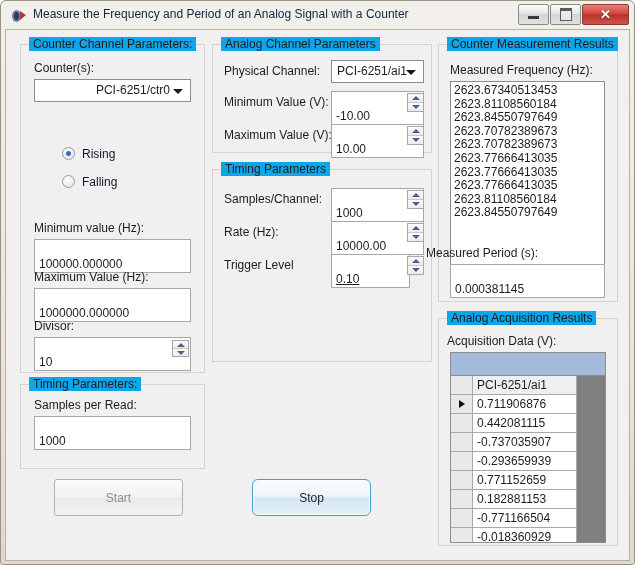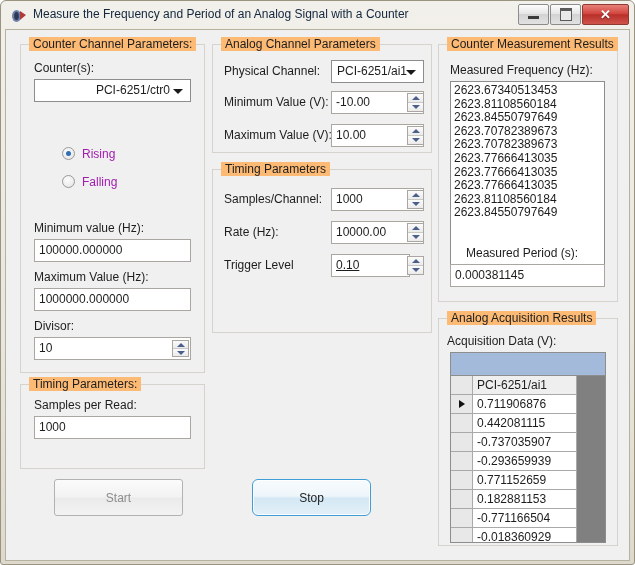--- a/index.html
+++ b/index.html
@@ -48,29 +48,29 @@
     position:absolute;left:4px;top:28px;width:625px;height:532px;
     box-sizing:border-box;
     background:#f0f0f0;
     border:1px solid #b7b1a0;
   }
   .grp{
     position:absolute;box-sizing:border-box;
     border:1px solid #d6d3cd;background:transparent;
   }
   .grp-title{
-    position:absolute;top:-8px;left:8px;background:#fdba74;
+    position:absolute;top:-8px;left:8px;background:#0ea5e9;
     padding:0 4px;font-size:12px;color:#1d1d1d;white-space:nowrap;
   }
   .lbl{position:absolute;font-size:12px;color:#1d1d1d;white-space:nowrap;}
   .tb{
     position:absolute;box-sizing:border-box;
     background:#ffffff;border:1px solid #aaa7a0;
     font-size:12px;color:#1d1d1d;
-    padding:2px 4px;line-height:17px;
+    padding:16px 4px;line-height:17px;
     overflow:hidden;white-space:nowrap;
   }
   .combo{
     position:absolute;box-sizing:border-box;
     background:#ffffff;border:1px solid #8d8d8d;
     font-size:12px;color:#1d1d1d;padding:2px 20px 2px 5px;line-height:17px;
     overflow:hidden;white-space:nowrap;
   }
   .combo .arr{
     position:absolute;right:7px;top:50%;margin-top:-2px;
@@ -83,21 +83,21 @@
     display:flex;flex-direction:column;
   }
   .spin div{
     flex:1;display:flex;align-items:center;justify-content:center;
     background:linear-gradient(180deg,#fbfbfb,#ebebeb);
   }
   .spin div:first-child{border-bottom:1px solid #c8c8c8;}
   .sup{width:0;height:0;border-left:4px solid transparent;border-right:4px solid transparent;border-bottom:4px solid #4a5f8a;}
   .sdn{width:0;height:0;border-left:4px solid transparent;border-right:4px solid transparent;border-top:4px solid #4a5f8a;}
 
-  .radio{position:absolute;font-size:12px;color:#a21caf;padding-left:20px;white-space:nowrap;line-height:14px;}
+  .radio{position:absolute;font-size:12px;color:#0f172a;padding-left:20px;white-space:nowrap;line-height:14px;}
   .radio .dot{
     position:absolute;left:0;top:0;width:13px;height:13px;border-radius:50%;
     background:radial-gradient(circle at 40% 35%,#fdfdfd,#e2e2e2);
     border:1px solid #9a9a9a;box-sizing:border-box;
   }
   .radio.on .dot:after{
     content:"";position:absolute;left:3px;top:3px;width:5px;height:5px;border-radius:50%;
     background:#2f6fb5;
   }
 
@@ -234,21 +234,21 @@
     <div class="tb" style="left:325px;top:94px;width:93px;height:23px;">10.00</div>
     <div class="spin" style="left:401px;top:96px;height:19px;">
       <div>
           <span class="sup"></span>
         </div>
       <div>
           <span class="sdn"></span>
         </div>
     </div>
 
-    <div class="grp" style="left:206px;top:139px;width:220px;height:164px;">
+    <div class="grp" style="left:206px;top:139px;width:220px;height:193px;">
       <div class="grp-title">Timing Parameters</div>
     </div>
     <div class="lbl" style="left:218px;top:162px;">Samples/Channel:</div>
     <div class="tb" style="left:325px;top:158px;width:93px;height:23px;">1000</div>
     <div class="spin" style="left:401px;top:160px;height:19px;">
       <div>
           <span class="sup"></span>
         </div>
       <div>
           <span class="sdn"></span>
@@ -286,21 +286,21 @@
       <div>2623.81108560184</div>
       <div>2623.84550797649</div>
       <div>2623.70782389673</div>
       <div>2623.70782389673</div>
       <div>2623.77666413035</div>
       <div>2623.77666413035</div>
       <div>2623.77666413035</div>
       <div>2623.81108560184</div>
       <div>2623.84550797649</div>
     </div>
-    <div class="lbl" style="left:460px;top:216px;text-align:center;">Measured Period (s):</div>
+    <div class="lbl" style="left:420px;top:216px;text-align:center;">Measured Period (s):</div>
     <div class="tb" style="left:444px;top:234px;width:155px;height:23px;">0.000381145</div>
 
     <div class="grp" style="left:432px;top:288px;width:180px;height:228px;">
       <div class="grp-title">Analog Acquisition Results</div>
     </div>
     <div class="lbl" style="left:441px;top:304px;">Acquisition Data (V):</div>
     <div class="dg" style="left:444px;top:322px;width:156px;height:191px;">
       <div class="dg-cap"></div>
       <div class="dg-row head">
         <div class="rh"></div>

